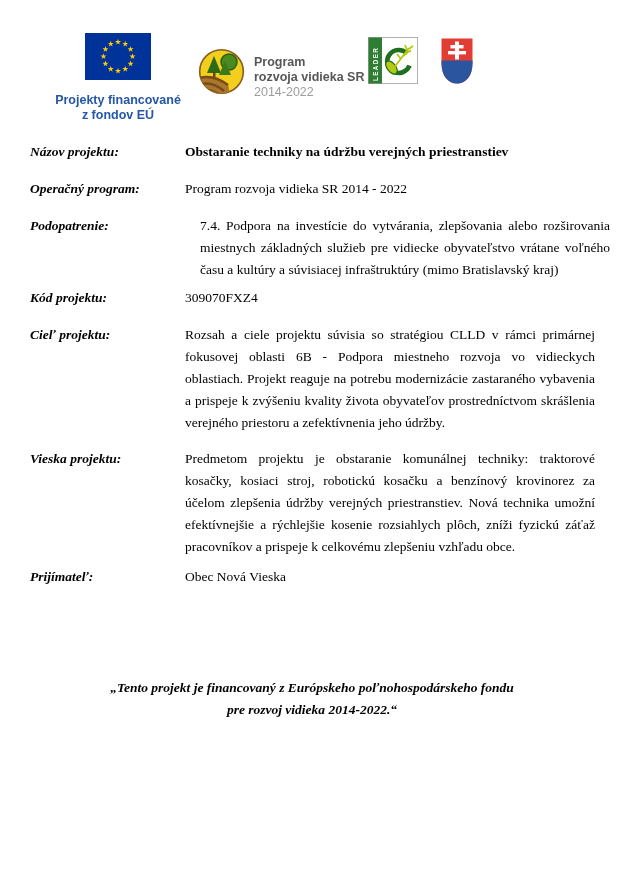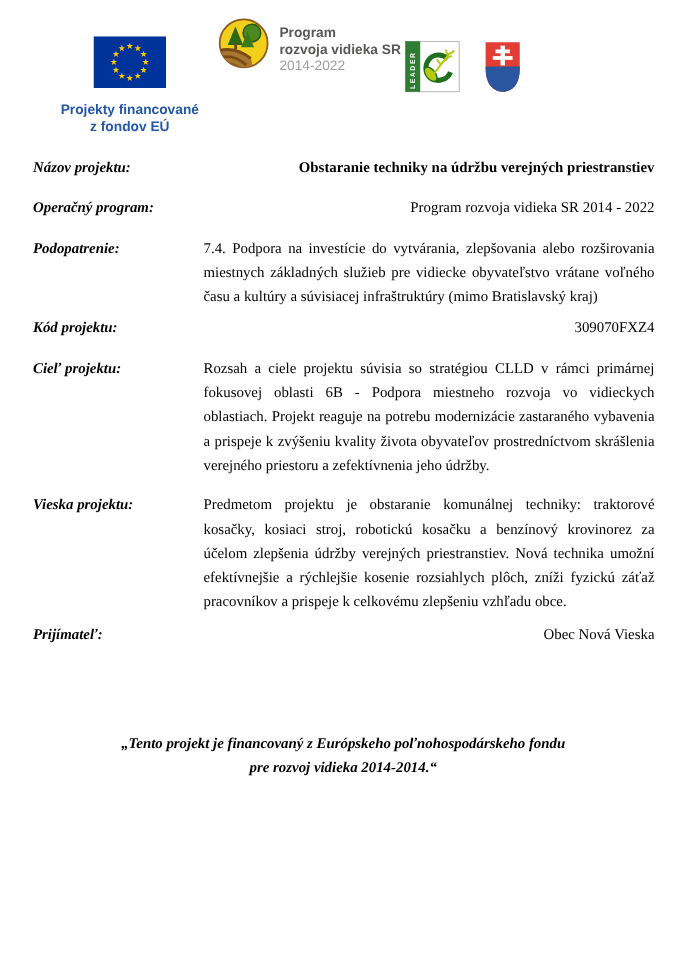--- a/index.html
+++ b/index.html
@@ -21,40 +21,40 @@
     width:624px;height:882px;position:relative;overflow:hidden;
     font-family:"Liberation Serif",serif;color:#000;
   }
   
   .logo-header{position:relative;height:141px;}
   .eu-block{position:absolute;left:43px;top:33px;width:150px;display:flex;flex-direction:column;align-items:center;}
   .eu-caption{
     margin-top:13px;text-align:center;color:var(--eu-caption-blue);
     font-family:Liberation Sans, sans-serif;font-weight:bold;font-size:12.5px;line-height:15px;
   }
-  .prv-block{position:absolute;left:198px;top:16px;display:flex;align-items:flex-start;}
+  .prv-block{position:absolute;left:198px;top:48px;display:flex;align-items:flex-start;}
   .prv-text{margin-left:9px;padding-top:7px;font-family:"Liberation Sans",sans-serif;font-size:12.5px;line-height:15px;}
   .prv-text .b{font-weight:bold;color:var(--prv-gray);}
   .prv-text .y{color:var(--prv-light-gray);}
   .leader-block{position:absolute;left:368px;top:37px;}
   .ministry-block{position:absolute;left:440px;top:37px;display:flex;align-items:flex-start;}
   .ministry-text{margin-left:9px;padding-top:3px;font-family:"Liberation Sans",sans-serif;font-weight:bold;}
   .ministry-title{font-size:10px;letter-spacing:0.6px;color:var(--ministry-navy);}
   .ministry-redline{height:2px;width:92px;background:var(--ministry-red);margin:2px 0 3px 0;}
   .ministry-line{font-size:9px;line-height:10.5px;letter-spacing:0.3px;color:var(--ministry-blue);}
   
   .fields{margin-left:30px;width:565px;font-size:13.5px;line-height:22px;}
   .row{display:flex;margin-bottom:15px;}
-  .row.m6{margin-bottom:6px;}
+  .row.m6{margin-bottom:6px;gap:15px;}
   .row.m14{margin-bottom:14px;}
   .row.m8{margin-bottom:8px;}
-  .row.m24{margin-bottom:12px;}
+  .row.m24{margin-bottom:24px;}
   .row.m0{margin-bottom:0;}
   .flabel{width:155px;flex:none;font-weight:bold;font-style:italic;}
-  .fvalue{width:410px;flex:none;text-align:right;}
+  .fvalue{width:410px;flex:none;}
   .fvalue.bold{font-weight:bold;}
   .fvalue.para{text-align:justify;}
   
   .doc-footer{margin-top:65px;text-align:center;font-weight:bold;font-style:italic;font-size:13.5px;line-height:22px;}
 </style>
 </head>
 <body>
 
 <div>
 
@@ -180,16 +180,16 @@
       <div class="fvalue">Obec Nová Vieska</div>
     </div>
 
     <div class="row m0">
     </div>
 
   </main>
 
   <footer class="doc-footer">
     <div>„Tento projekt je financovaný z Európskeho poľnohospodárskeho fondu</div>
-    <div>pre rozvoj vidieka 2014-2014.“</div>
+    <div>pre rozvoj vidieka 2014-2022.“</div>
   </footer>
 
 </div>
 
 </body></html>

